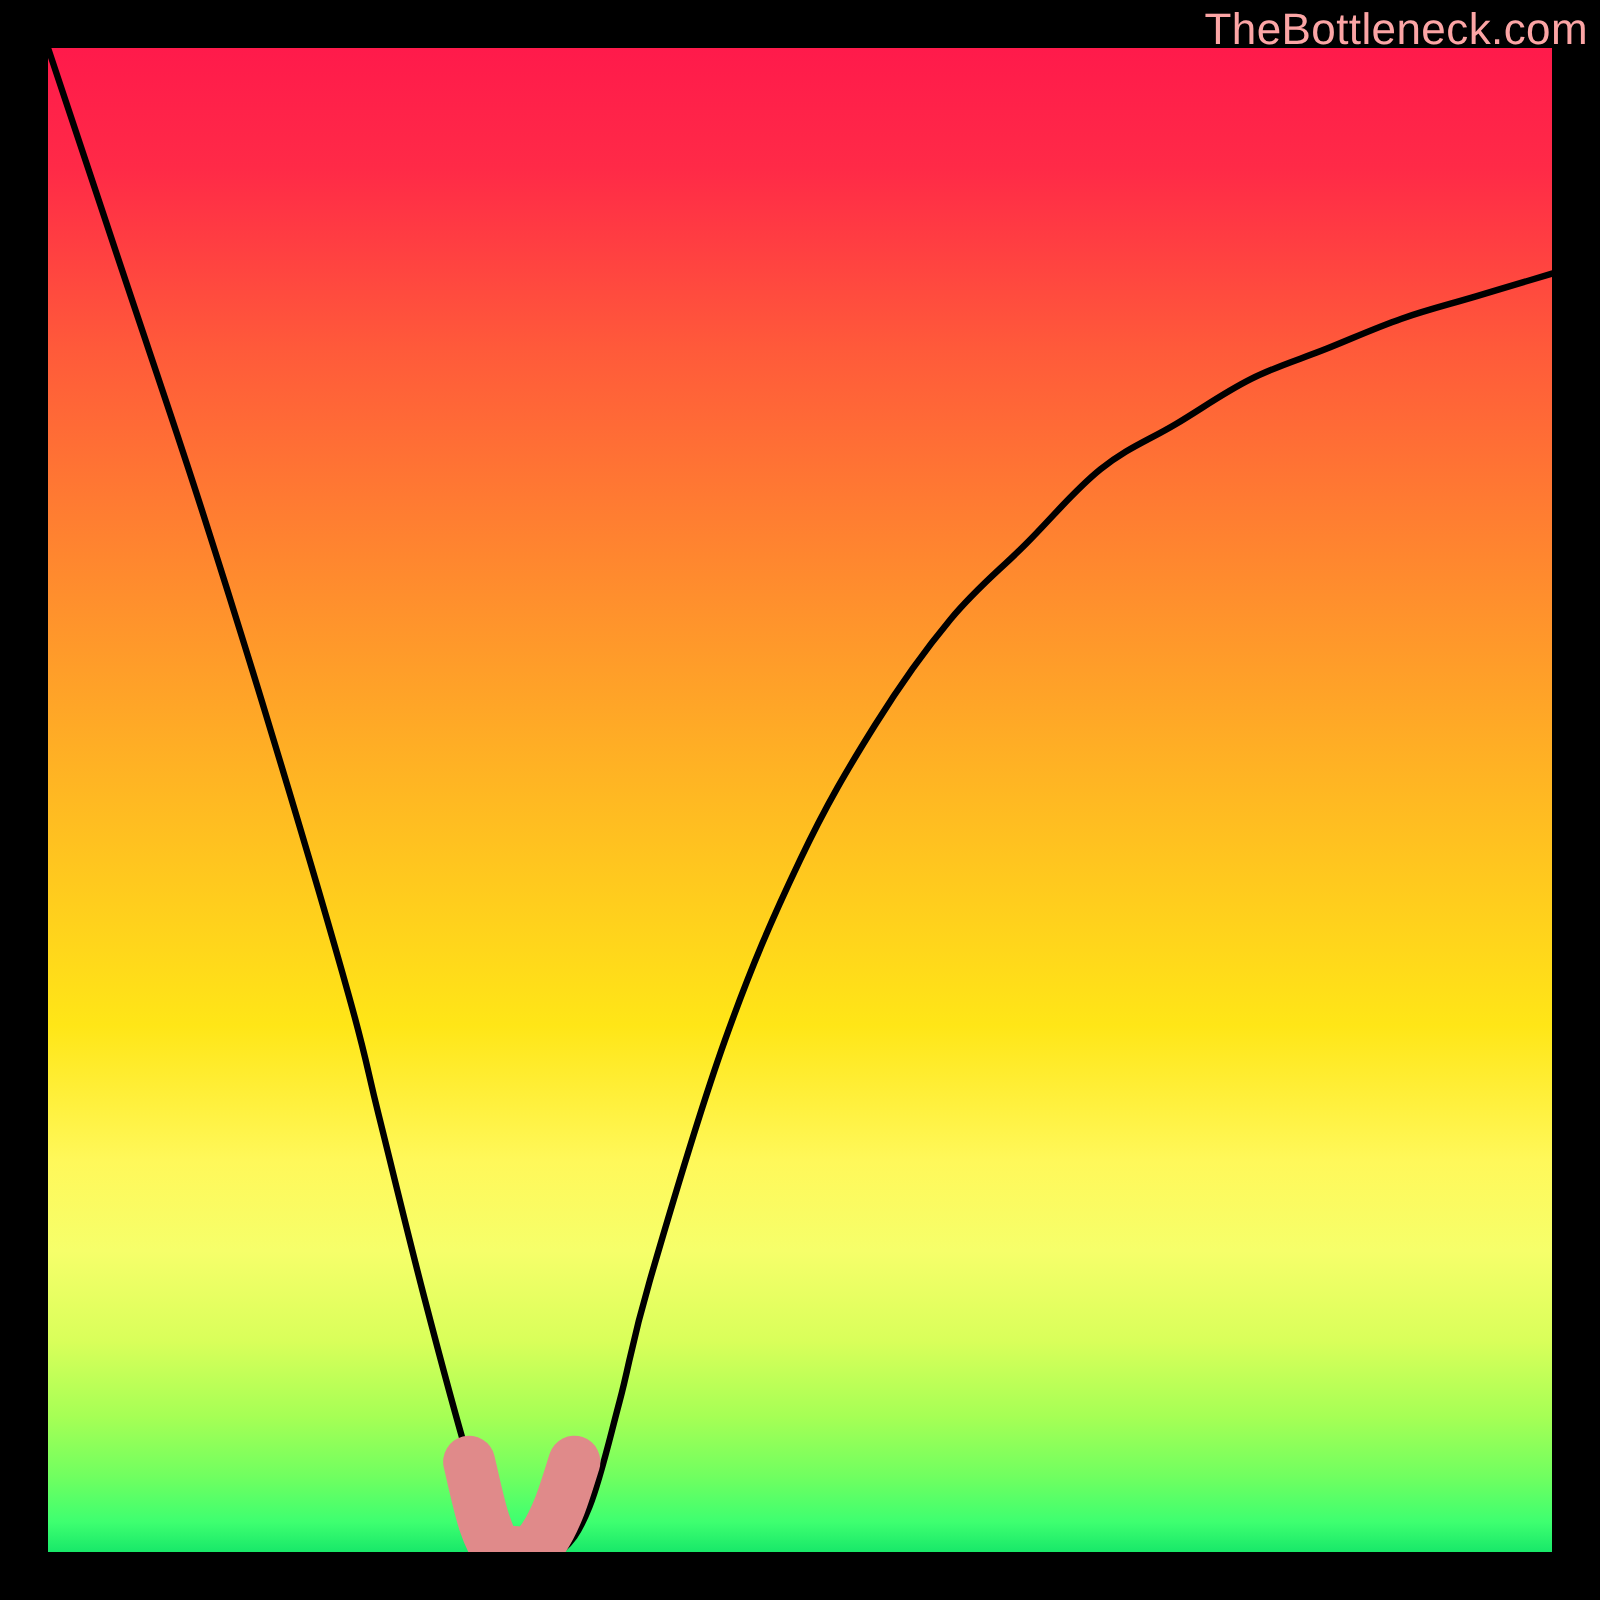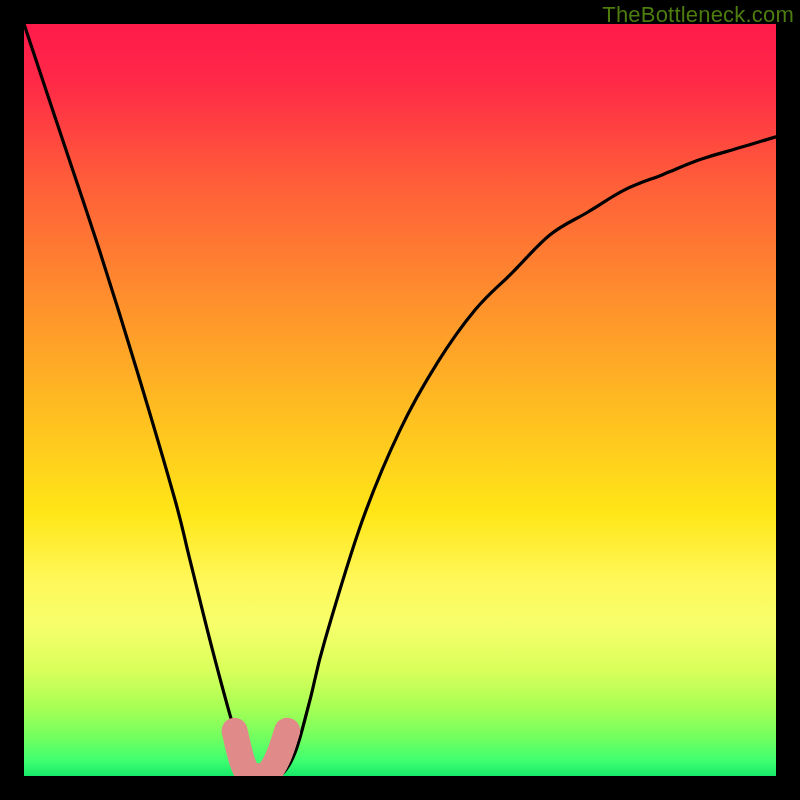--- a/index.html
+++ b/index.html
@@ -16,21 +16,21 @@
     left: 24px;
     top: 24px;
     width: 752px;
     height: 752px;
     background: #000;
   }
   .watermark {
     position: absolute;
     top: 2px;
     right: 6px;
-    color: #4d7c0f;
+    color: #fca5a5;
     font-size: 22px;
     letter-spacing: 0.2px;
     z-index: 10;
   }
   svg {
     display: block;
   }
 </style>
 </head>
 <body>

